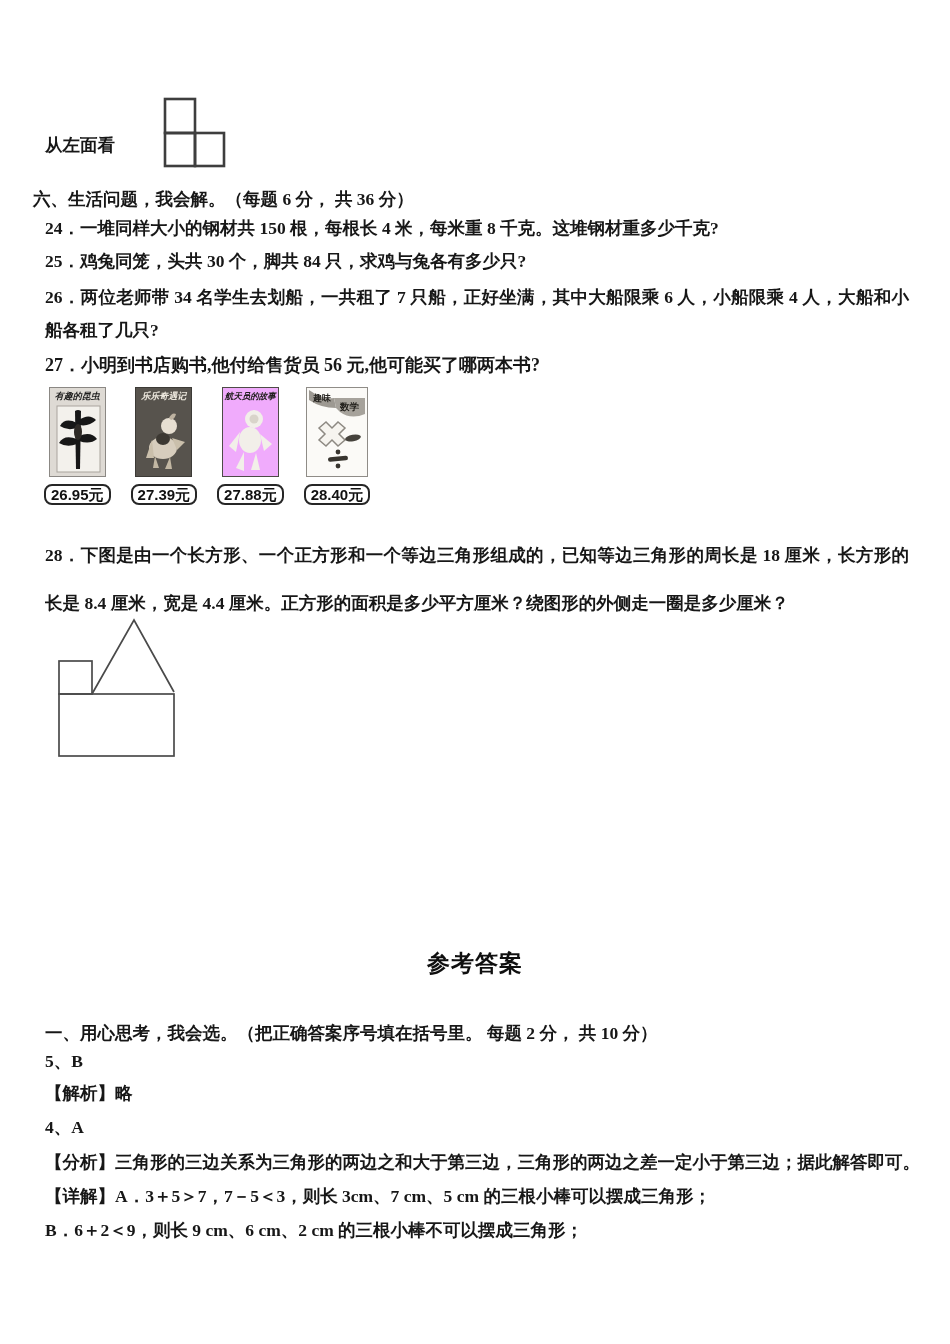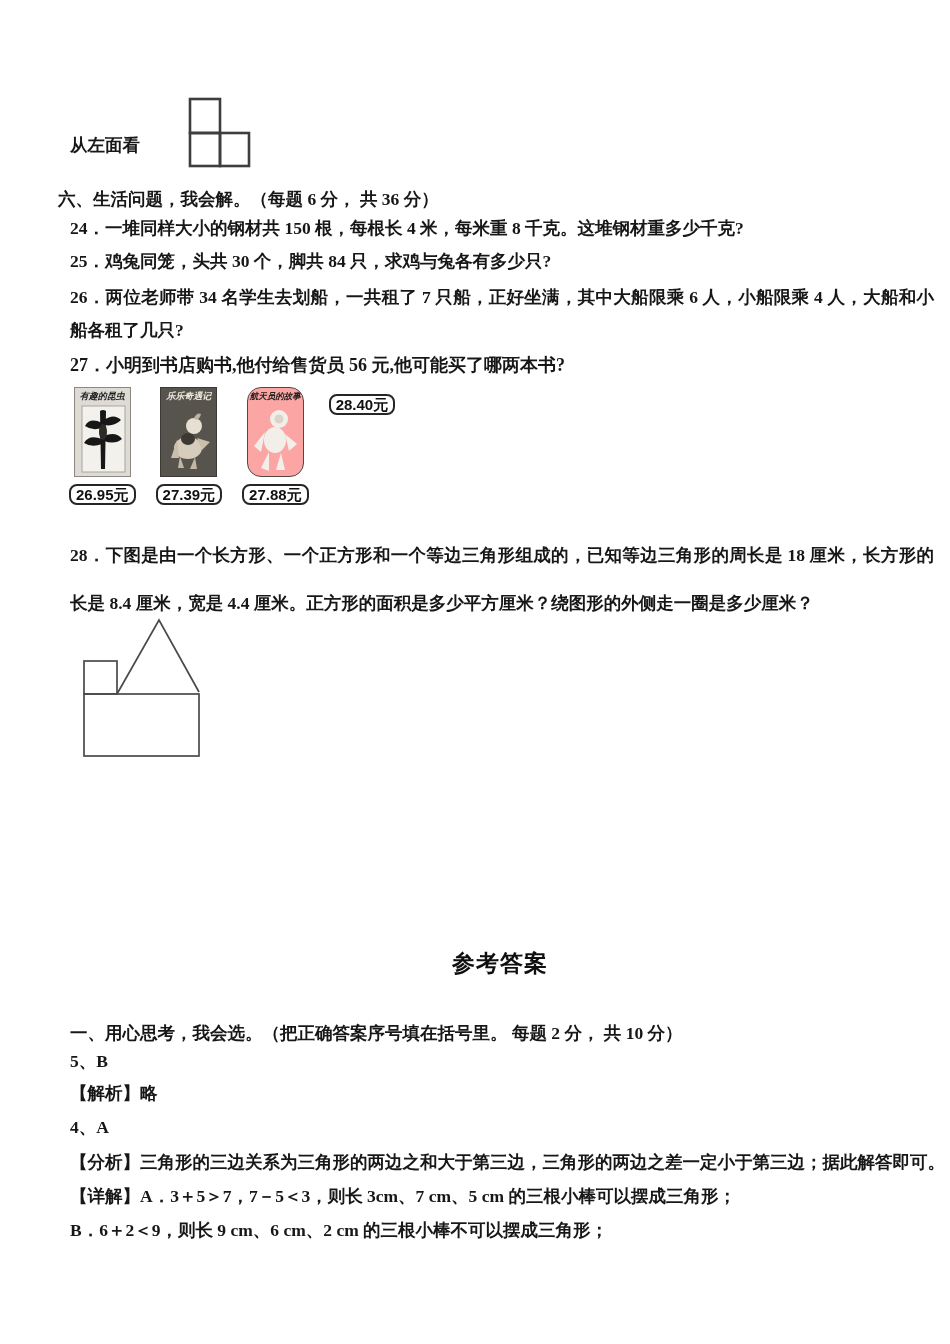--- a/index.html
+++ b/index.html
@@ -2,21 +2,21 @@
 <html><head>
 <meta charset="utf-8">
 <style>
   * { margin:0; padding:0; box-sizing:border-box; }
   html,body { background:#ffffff; }
   body {
     width:950px; height:1344px; position:relative; overflow:hidden;
     font-family:"Liberation Serif","DejaVu Serif",serif;
     color:#161616;
   }
-  .abs { position:absolute;margin-left:25px; }
+  .abs { position:absolute; }
   .txt { font-size:17.5px; line-height:30px; color:#171717; font-weight:600; white-space:nowrap; }
   .para { white-space:normal; width:864px; text-align:justify; }
   .bold { font-weight:700; }
   .center-head {
     left:0; width:950px; text-align:center;
     font-size:23px; font-weight:700; letter-spacing:1px; color:#0f0f0f;
   }
   
   .books { left:44px; top:387px; display:flex; gap:20px; }
   .book { display:flex; flex-direction:column; align-items:center; }
@@ -93,36 +93,51 @@
         <path d="M33 32 L46 36 L38 44 Z" fill="#cabfab"></path>
         <ellipse cx="24" cy="33" rx="7" ry="6" fill="#3c3832"></ellipse>
         <path d="M16 50 L14 62 L20 62 Z" fill="#c2b7a3"></path>
         <path d="M31 51 L33 63 L26 63 Z" fill="#c2b7a3"></path>
       </svg>
     </div>
     <div class="price">27.39元</div>
   </div>
 
   <div class="book">
-    <div class="cover" style="background:#fca5a5; border-color:#4e4b47;border-radius:14px;">
+    <div class="cover" style="background:#f0abfc; border-color:#4e4b47;">
       <div class="cover-title" style="color:#21201e; font-size:8.5px;">航天员的故事</div>
       <svg width="50" height="70" viewBox="0 0 50 70" style="left:3px; top:16px;">
         <circle cx="28" cy="15" r="9" fill="#f2efe9"></circle>
         <circle cx="28" cy="15" r="4.5" fill="#d9d4ca"></circle>
         <ellipse cx="24" cy="36" rx="11" ry="13" fill="#f2efe9"></ellipse>
         <path d="M14 28 L3 42 L10 48 Z" fill="#f2efe9"></path>
         <path d="M34 30 L46 40 L38 47 Z" fill="#f2efe9"></path>
         <path d="M18 48 L10 64 L18 67 Z" fill="#f2efe9"></path>
         <path d="M30 49 L34 66 L25 66 Z" fill="#f2efe9"></path>
       </svg>
     </div>
     <div class="price">27.88元</div>
   </div>
 
   <div class="book">
+    <div class="cover" style="background:#fbfaf7; width:62px; border-color:#8f8c87;">
+      <svg width="60" height="88" viewBox="0 0 60 88" style="left:0; top:0;">
+        <path d="M2 2 Q16 12 27 10 L29 20 Q14 20 2 12 Z" fill="#9d9992"></path>
+        <path d="M27 10 H58 V26 Q44 32 33 24 L29 20 Z" fill="#a6a29b"></path>
+        <path d="M12 40 l7 -6 6 6 6 -6 7 6 -6 6 6 6 -7 6 -6 -6 -6 6 -7 -6 6 -6 Z" fill="#f6f4ef" stroke="#8d8982" stroke-width="1.5"></path>
+        <ellipse cx="46" cy="50" rx="8" ry="3.2" fill="#45423c" transform="rotate(-10 46 50)"></ellipse>
+        <g fill="#38352f">
+          <circle cx="31" cy="64" r="2.4"></circle>
+          <rect x="21" y="68.5" width="20" height="4.5" rx="2.2" transform="rotate(-5 31 71)"></rect>
+          <circle cx="31" cy="78" r="2.4"></circle>
+        </g>
+      </svg>
+      <div class="abs" style="left:6px; top:4px; font-size:9px; font-weight:700; color:#262420; z-index:2; font-family:'Liberation Sans','DejaVu Sans',sans-serif;">趣味</div>
+      <div class="abs" style="left:33px; top:13px; font-size:9.5px; font-weight:700; color:#23211d; z-index:2; font-family:'Liberation Sans','DejaVu Sans',sans-serif;">数学</div>
+    </div>
     <div class="price">28.40元</div>
   </div>
 
 </div>
 
 <div class="abs txt para" style="left:45px; top:531px; line-height:48px;">28．下图是由一个长方形、一个正方形和一个等边三角形组成的，已知等边三角形的周长是 18 厘米，长方形的长是 8.4 厘米，宽是 4.4 厘米。正方形的面积是多少平方厘米？绕图形的外侧走一圈是多少厘米？</div>
 
 <div class="abs" style="left:56px; top:615px;">
   <svg width="124" height="146" viewBox="0 0 124 146">
     <g fill="none" stroke="#4a4a4a" stroke-width="1.7">

